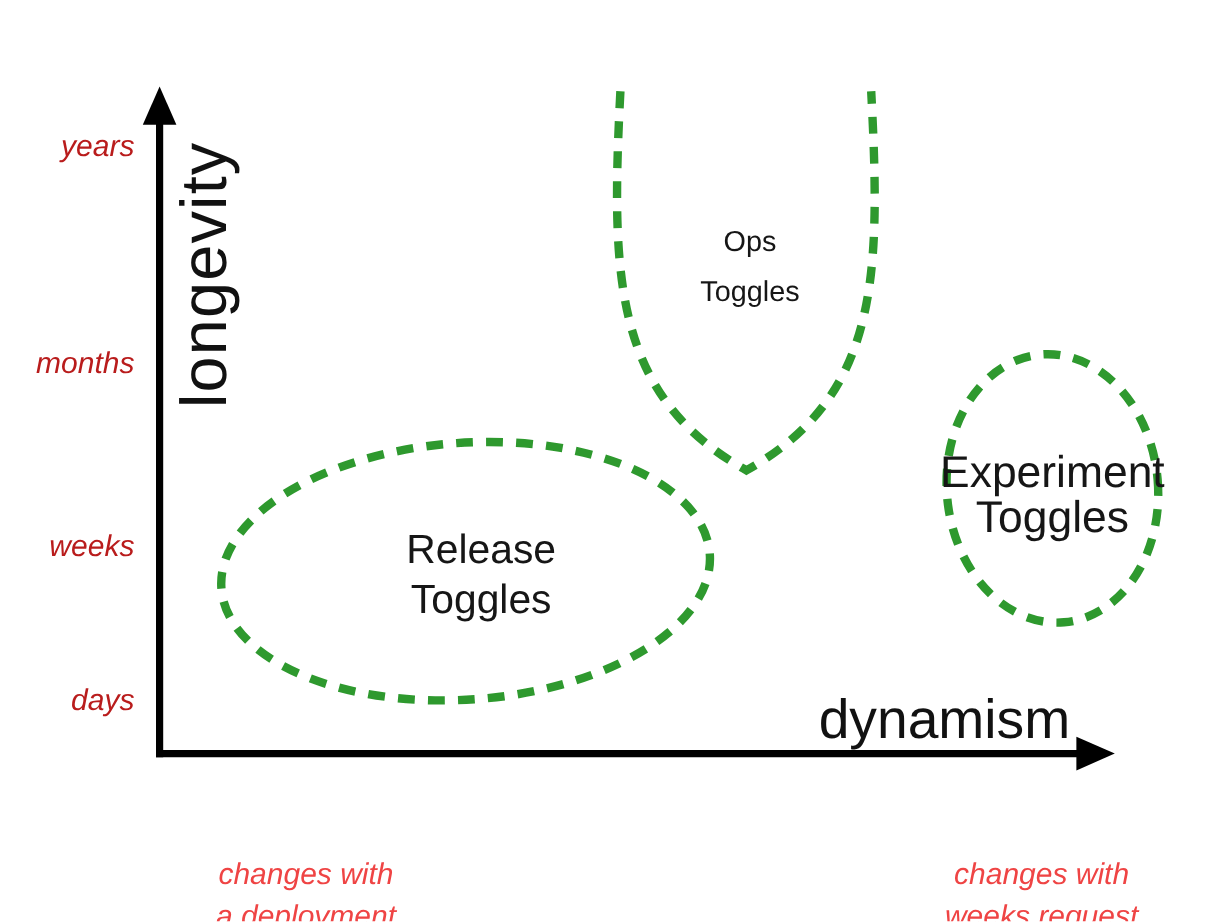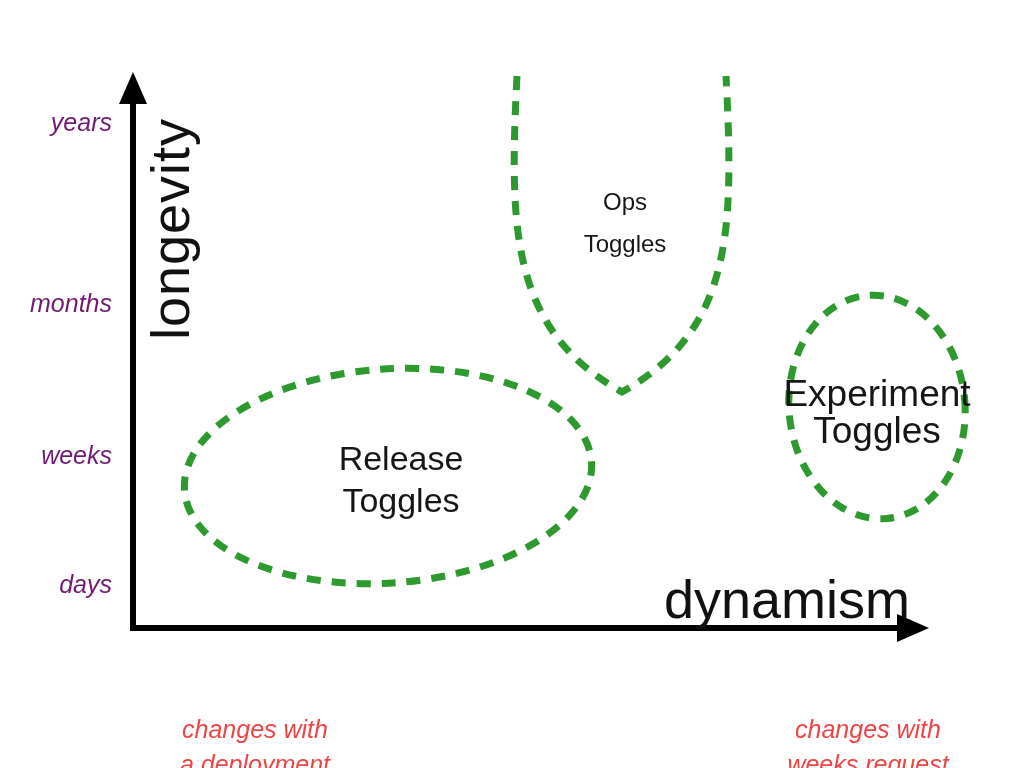--- a/index.html
+++ b/index.html
@@ -30,33 +30,33 @@
     white-space: nowrap;
   }
   
   .tick {
     position: absolute;
     left: 0;
     width: 112px;
     text-align: right;
     font-style: italic;
     font-size: 25px;
-    color: #701a75;
+    color: #b91c1c;
     white-space: nowrap;
   }
   .tick-years   { top: 108px; }
   .tick-months  { top: 289px; }
   .tick-weeks   { top: 441px; }
   .tick-days    { top: 570px; }
   
   .x-axis-label {
     position: absolute;
     left: 787px; top: 599px;
     transform: translate(-50%, -50%);
-    font-size: 54px;
+    font-size: 46px;
     color: #111;
     white-space: nowrap;
   }
   
   .region-label {
     position: absolute;
     transform: translate(-50%, -50%);
     text-align: center;
     color: #161616;
     white-space: nowrap;

